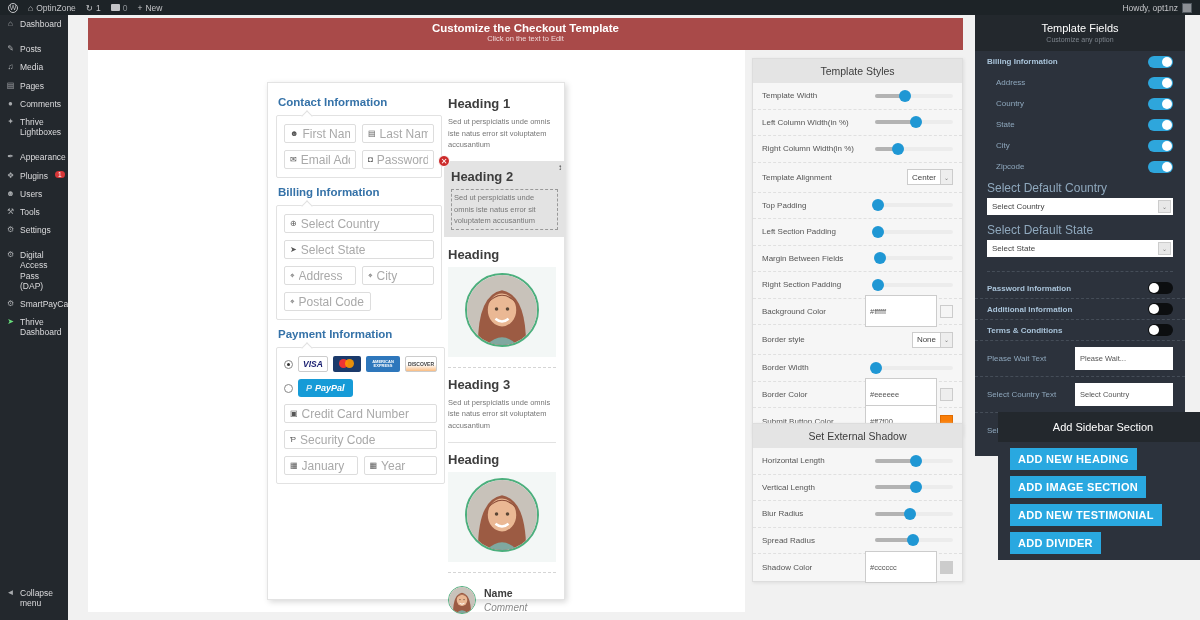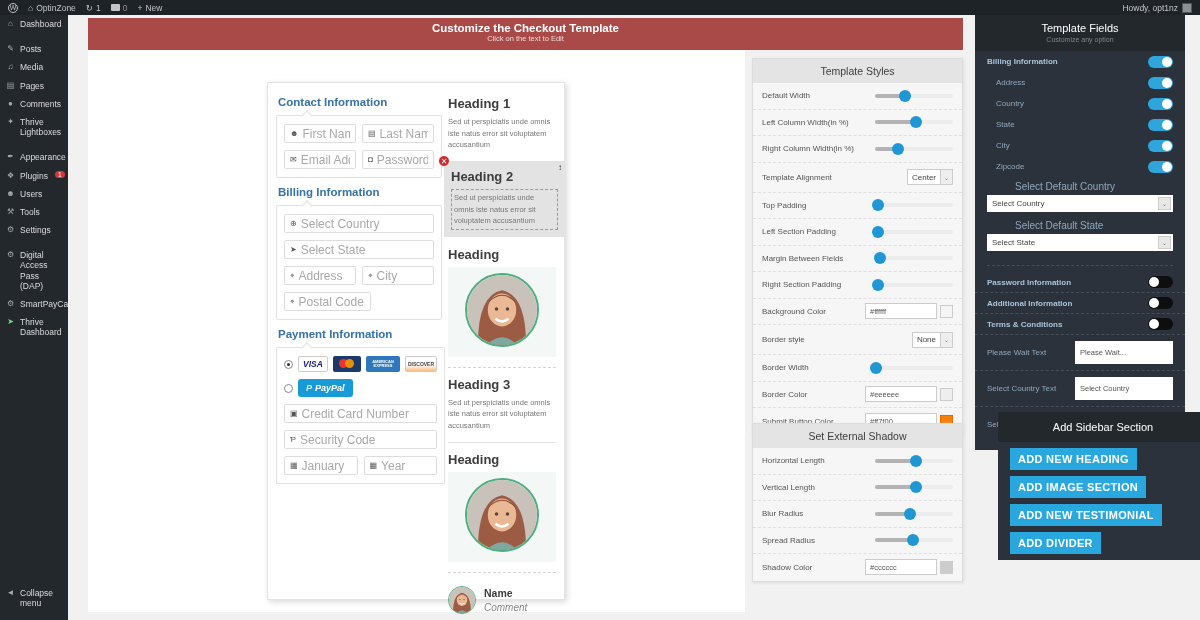--- a/index.html
+++ b/index.html
@@ -88,41 +88,41 @@
 
   .slider { position:relative; width:78px; height:4px; background:#ececec; border-radius:2px; cursor:pointer; }
   .slider .fill { position:absolute; left:0; top:0; height:4px; background:#b3b3b3; border-radius:2px; width:var(--p); }
   .slider .knob { position:absolute; top:-4px; left:var(--p); margin-left:-6px; width:12px; height:12px; background:#1f97d4; border-radius:50%; }
 
   .mini-select { background:#fff; border:1px solid #ccc; height:16px; display:flex; align-items:center; font-size:8px; color:#444; cursor:pointer; }
   .mini-select .ms-v { padding:0 4px; }
   .mini-select .ms-a { width:12px; height:100%; background:#eee; border-left:1px solid #ccc; display:flex; align-items:center; justify-content:center; font-size:6px; color:#777; }
 
   .color-ctl { display:flex; align-items:center; gap:3px; }
-  .color-ctl input { width:72px; height:16px; border:1px solid #ccc; font-size:7.5px; color:#555; padding:0 4px; font-family:"Liberation Sans",sans-serif; }
+  .color-ctl input { width:72px; height:32px; border:1px solid #ccc; font-size:7.5px; color:#555; padding:0 4px; font-family:"Liberation Sans",sans-serif; }
   .swatch { width:13px; height:13px; border:1px solid #ccc; }
 
   
   .dpanel { position:absolute; width:210px; background:#2c323c; }
   .fields-panel { left:907px; top:0; padding-bottom:8px; }
   .addside-panel { left:930px; top:397px; }
   .dpanel-h { background:#23282d; text-align:center; padding:7px 0 8px; }
   .dpanel-h .t { color:#fff; font-size:11px; }
   .dpanel-h .s { color:#7d848c; font-size:7px; margin-top:2px; }
   .drow { display:flex; align-items:center; justify-content:space-between; padding:0 12px; height:21px; }
   .drow.sect { border-bottom:1px dashed #454d58; }
   .dl { font-size:8px; color:#8fa8bd; }
   .dl.bold { font-weight:bold; color:#a9c3d9; }
   .dl.indent { padding-left:9px; }
   .toggle { width:25px; height:12px; border-radius:7px; position:relative; cursor:pointer; flex:0 0 auto; }
   .toggle .tk { position:absolute; top:1px; width:10px; height:10px; background:#fff; border-radius:50%; }
   .toggle.on { background:#2ea6dc; } .toggle.on .tk { right:1px; }
   .toggle.off { background:#0c0e10; } .toggle.off .tk { left:1px; }
   .dsel-wrap { padding:4px 12px 8px; }
-  .dsel-label { font-size:10px; color:#8fa8bd; margin-bottom:3px;margin-left:28px; }
+  .dsel-label { font-size:12px; color:#8fa8bd; margin-bottom:3px; }
   .dselect { background:#fff; height:17px; display:flex; align-items:center; justify-content:space-between; font-size:8px; color:#444; cursor:pointer; }
   .dselect .v { padding:0 5px; }
   .dselect .a { width:13px; height:13px; margin-right:2px; background:#e8e8e8; border:1px solid #ccc; font-size:6px; color:#777; display:flex; align-items:center; justify-content:center; }
   .dgap { border-top:1px dashed #454d58; margin:6px 12px; }
   .dinput-row { display:flex; align-items:center; justify-content:space-between; padding:6px 12px; border-top:1px dashed #454d58; }
   .dinput-row input { width:98px; height:23px; border:none; font-size:7.5px; color:#555; padding:0 5px; font-family:"Liberation Sans",sans-serif; }
   .blue-btn { display:block; background:#29a8e0; color:#fff; border:none; font-size:11px; font-weight:bold; padding:5px 8px; margin:0 0 6px 12px; cursor:pointer; font-family:"Liberation Sans",sans-serif; letter-spacing:.3px; }
 </style>
 </head>
 <body>
@@ -394,21 +394,21 @@
           </div>
         </div>
       </div>
 
     </div>
   </div>
 
   <div class="lpanel styles-panel">
     <div class="lpanel-h">Template Styles</div>
     <div class="lrow">
-        <span class="ll">Default Width</span>
+        <span class="ll">Template Width</span>
         <span class="slider" style="--p:38%">
           <span class="fill"></span>
           <span class="knob"></span>
         </span>
       </div>
     <div class="lrow">
         <span class="ll">Left Column Width(in %)</span>
         <span class="slider" style="--p:52%">
           <span class="fill"></span>
           <span class="knob"></span>

